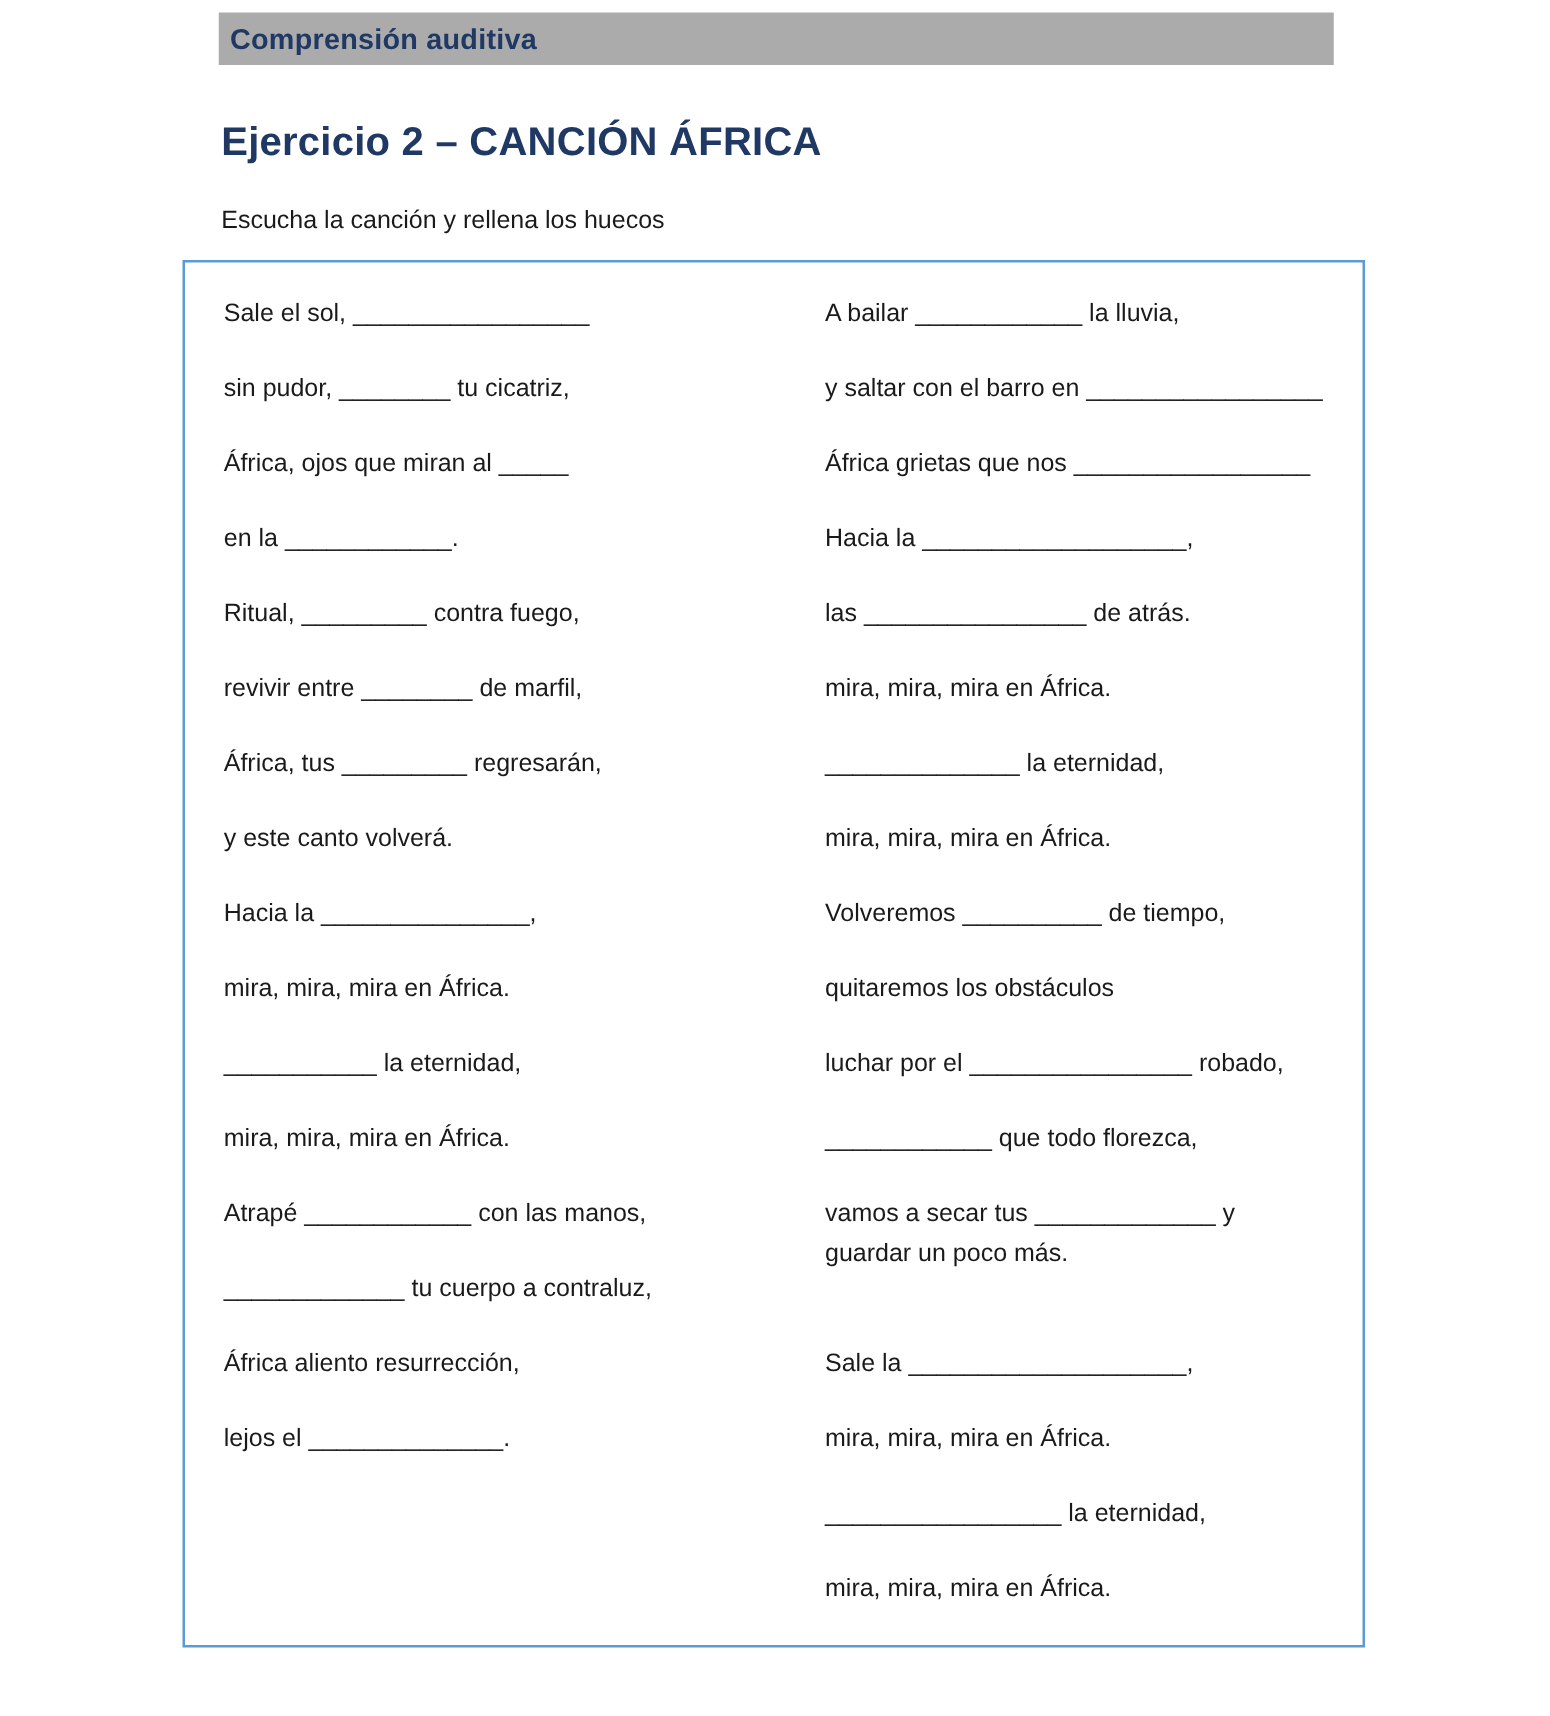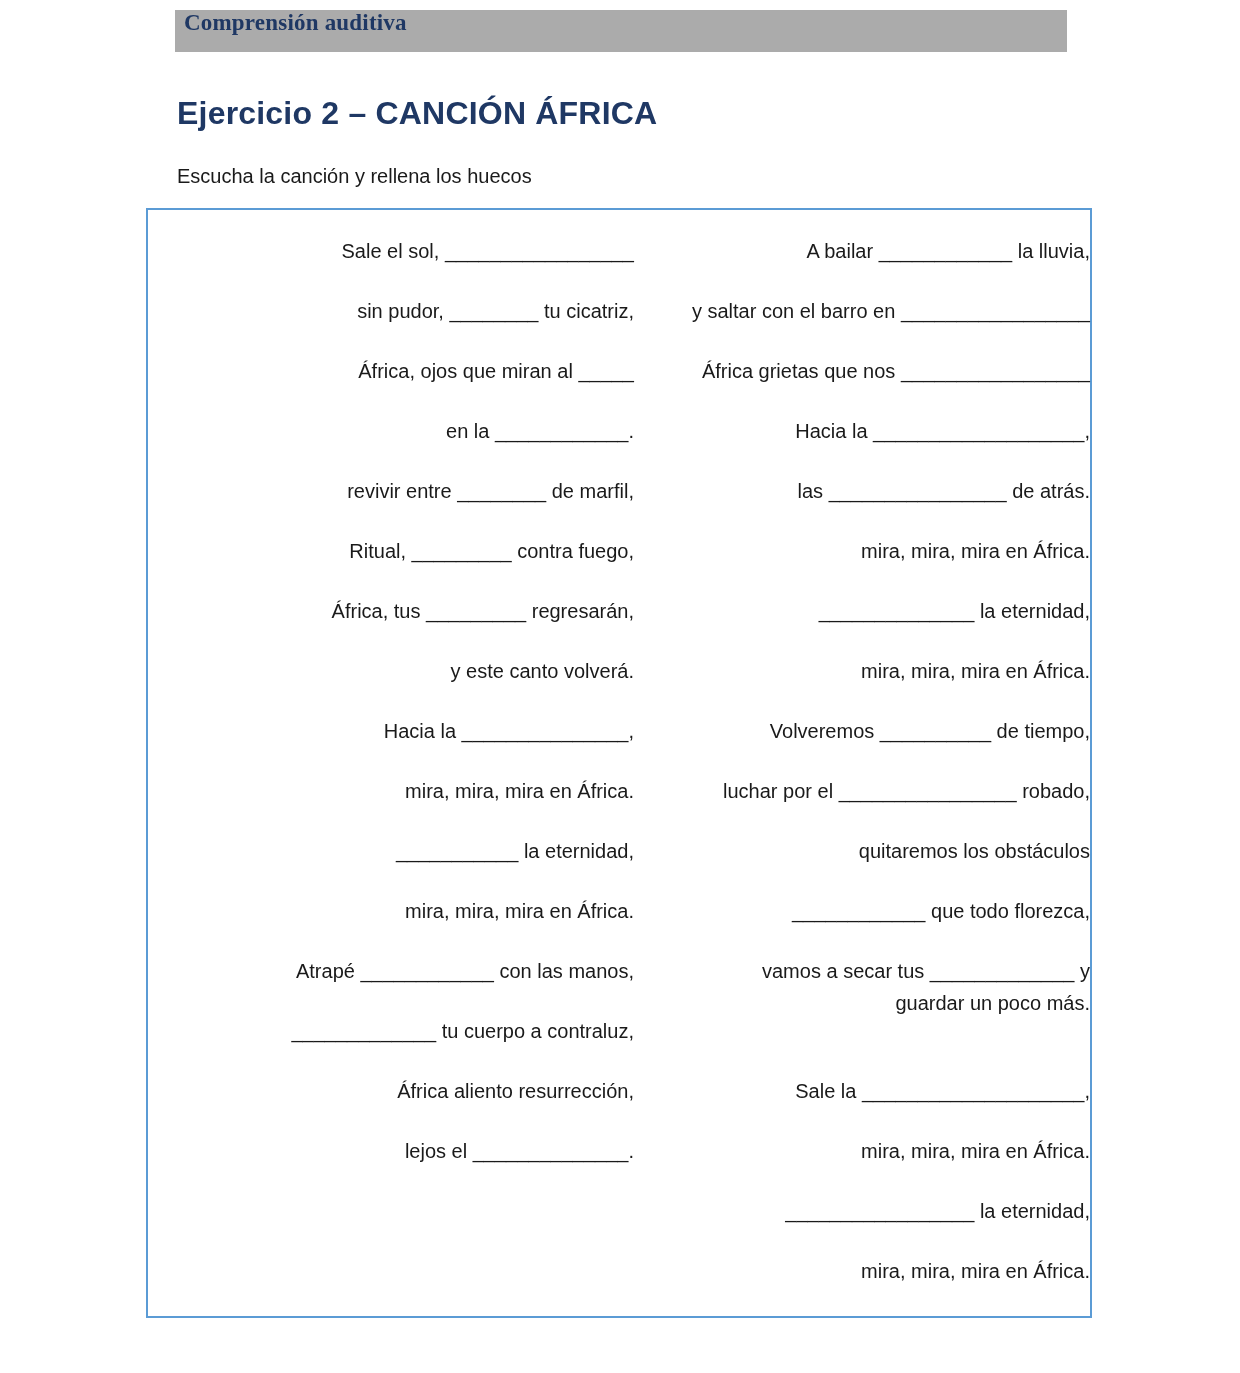--- a/index.html
+++ b/index.html
@@ -9,21 +9,21 @@
     --body-text:#1A1A1A;
   }
   *{box-sizing:border-box;margin:0;padding:0;}
   html,body{width:1240px;height:1373px;background:#FFFFFF;
     font-family:"Liberation Sans","DejaVu Sans",sans-serif;}
   .page{position:relative;width:1240px;height:1373px;background:#FFFFFF;overflow:hidden;}
 
   .header-bar{
     position:absolute;left:175px;top:10px;width:892px;height:42px;
     background:var(--header-bar-bg);
-    display:flex;padding-left:9px;font-family:Liberation Serif, serif;
+    display:flex;align-items:center;padding-left:9px;
   }
   .header-bar-title{
     color:var(--heading-text);font-size:23px;font-weight:bold;letter-spacing:0.2px;
   }
 
   .exercise-title{
     position:absolute;left:177px;top:95px;
     color:var(--heading-text);font-size:32px;font-weight:bold;letter-spacing:0.2px;
   }
 
@@ -31,21 +31,21 @@
     position:absolute;left:177px;top:165px;
     color:var(--body-text);font-size:20px;
   }
 
   .lyrics-box{
     position:absolute;left:146px;top:208px;width:946px;height:1110px;
     border:2px solid var(--box-border);
     background:#FFFFFF;
   }
   .lyrics-column{
-    position:absolute;top:25px;text-align:right;
+    position:absolute;top:25px;
   }
   .col-left{left:31px;width:455px;}
   .col-right{left:512px;width:430px;}
 
   .lyric-line{
     color:var(--body-text);
     font-size:20px;line-height:32px;
     margin:0 0 28px 0;
     white-space:pre;
   }
@@ -63,22 +63,22 @@
   <h1 class="exercise-title">Ejercicio 2 – CANCIÓN ÁFRICA</h1>
 
   <p class="instruction">Escucha la canción y rellena los huecos</p>
 
   <div class="lyrics-box">
     <div class="lyrics-column col-left">
         <p class="lyric-line">Sale el sol, _________________</p>
         <p class="lyric-line">sin pudor, ________ tu cicatriz,</p>
         <p class="lyric-line">África, ojos que miran al _____</p>
         <p class="lyric-line">en la ____________.</p>
+        <p class="lyric-line">Ritual, _________ contra fuego,</p>
         <p class="lyric-line">revivir entre ________ de marfil,</p>
-        <p class="lyric-line">Ritual, _________ contra fuego,</p>
         <p class="lyric-line">África, tus _________ regresarán,</p>
         <p class="lyric-line">y este canto volverá.</p>
         <p class="lyric-line">Hacia la _______________,</p>
         <p class="lyric-line">mira, mira, mira en África.</p>
         <p class="lyric-line">___________ la eternidad,</p>
         <p class="lyric-line">mira, mira, mira en África.</p>
         <p class="lyric-line">Atrapé ____________ con las manos,</p>
         <p class="lyric-line">_____________ tu cuerpo a contraluz,</p>
         <p class="lyric-line">África aliento resurrección,</p>
         <p class="lyric-line">lejos el ______________.</p>
@@ -86,22 +86,22 @@
     <div class="lyrics-column col-right">
         <p class="lyric-line">A bailar ____________ la lluvia,</p>
         <p class="lyric-line">y saltar con el barro en _________________</p>
         <p class="lyric-line">África grietas que nos _________________</p>
         <p class="lyric-line">Hacia la ___________________,</p>
         <p class="lyric-line">las ________________ de atrás.</p>
         <p class="lyric-line">mira, mira, mira en África.</p>
         <p class="lyric-line">______________ la eternidad,</p>
         <p class="lyric-line">mira, mira, mira en África.</p>
         <p class="lyric-line">Volveremos __________ de tiempo,</p>
+        <p class="lyric-line">quitaremos los obstáculos</p>
         <p class="lyric-line">luchar por el ________________ robado,</p>
-        <p class="lyric-line">quitaremos los obstáculos</p>
         <p class="lyric-line">____________ que todo florezca,</p>
         <p class="lyric-line wrapped">vamos a secar tus _____________ y
 guardar un poco más.</p>
         <p class="lyric-line">Sale la ____________________,</p>
         <p class="lyric-line">mira, mira, mira en África.</p>
         <p class="lyric-line">_________________ la eternidad,</p>
         <p class="lyric-line">mira, mira, mira en África.</p>
       </div>
   </div>
 

